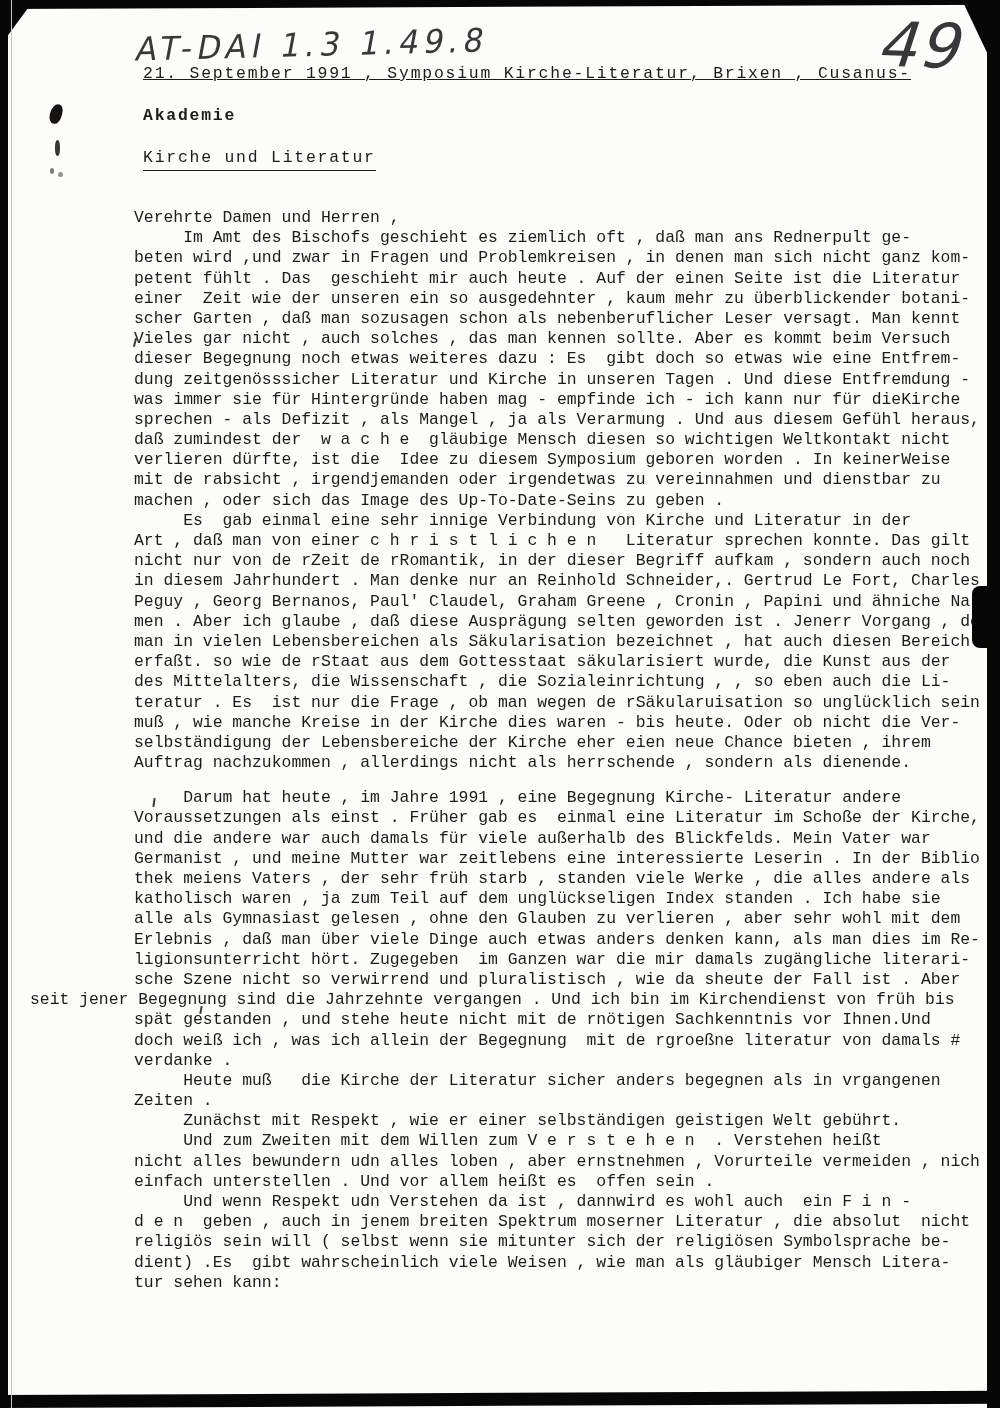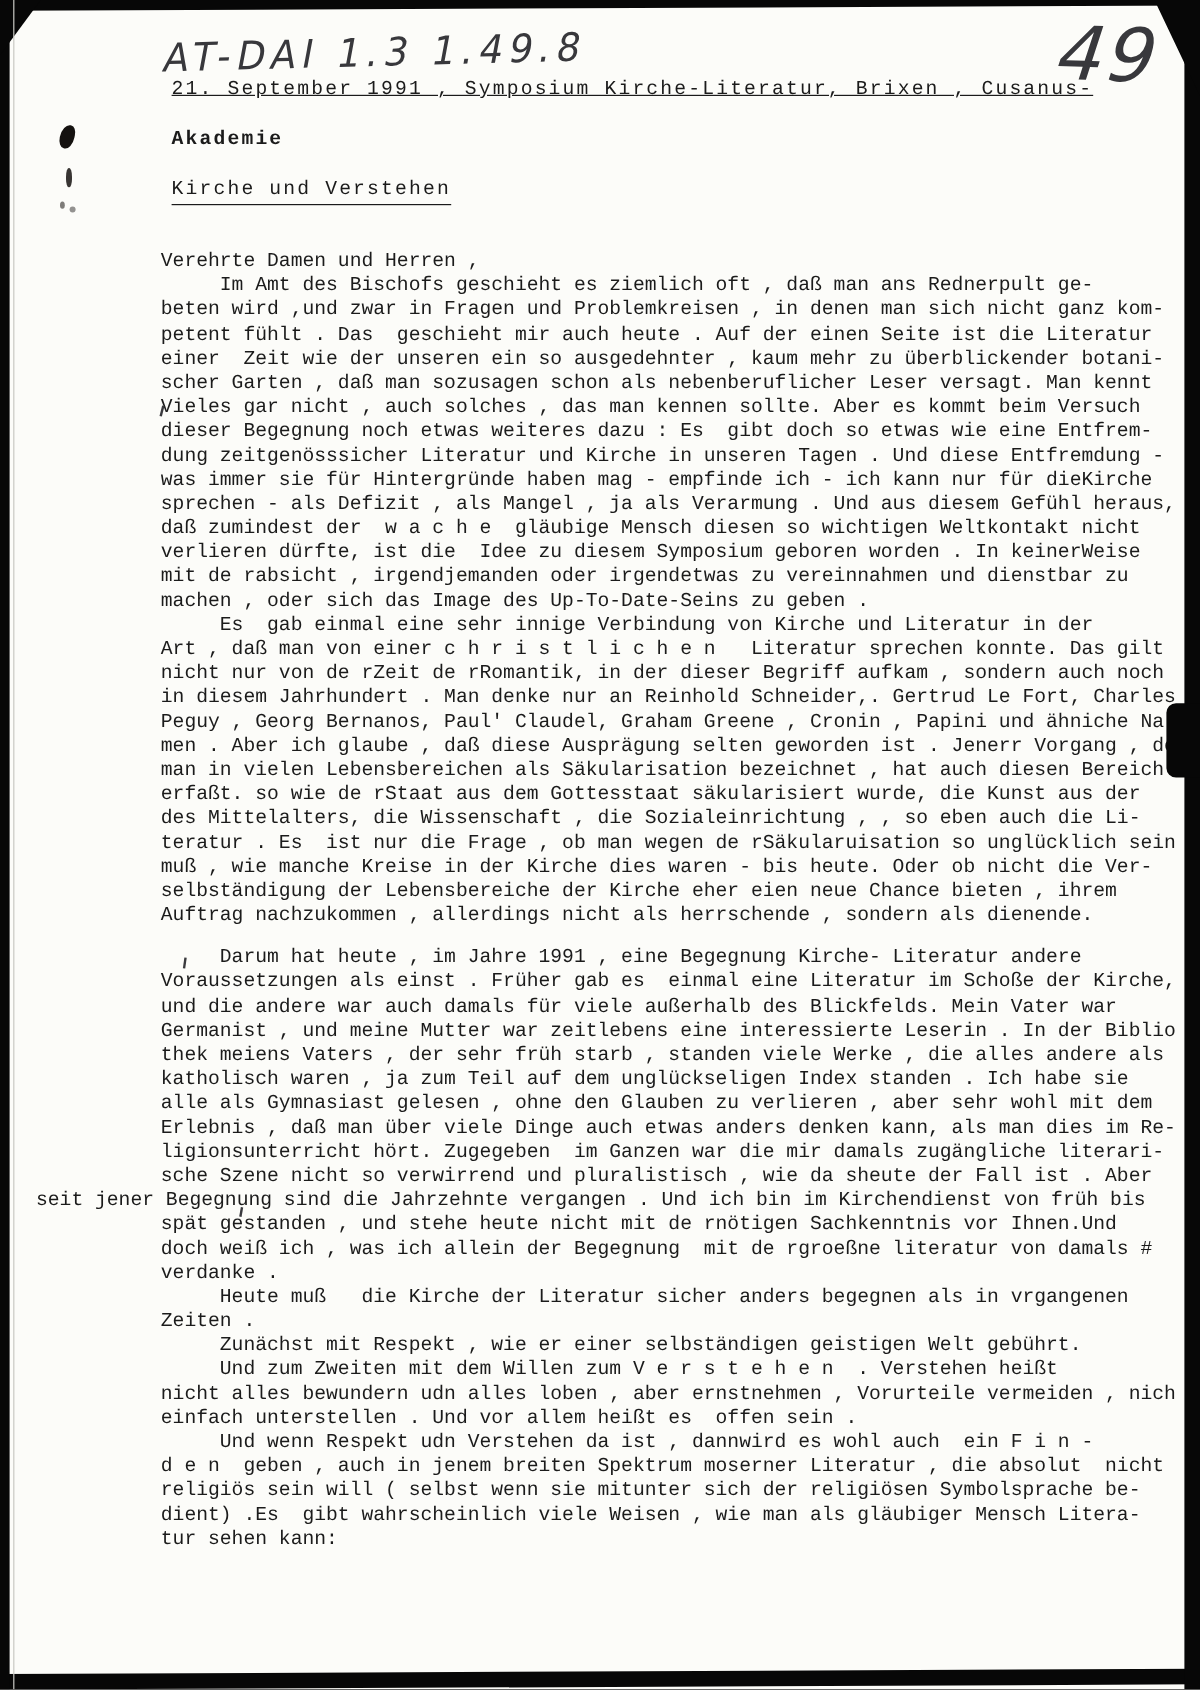--- a/index.html
+++ b/index.html
@@ -104,21 +104,21 @@
   <div id="ink-blot-2" class="ink-blot"></div>
   <div id="ink-blot-3" class="ink-blot"></div>
   <div id="ink-blot-4" class="ink-blot"></div>
   <div id="tick-vieles" class="pen-tick"></div>
   <div id="tick-voraus" class="pen-tick"></div>
   <div id="tick-gestanden" class="pen-tick"></div>
 
   <div id="date-line" class="typed-header">21. September 1991 , Symposium Kirche-Literatur, Brixen , Cusanus-</div>
   <div id="date-line2" class="typed-header">Akademie</div>
   <div id="doc-title" class="typed-header">
-    <span class="underlined">Kirche und Verstehen</span>
+    <span class="underlined">Kirche und Literatur</span>
   </div>
 
   <div id="body-text">
       <div class="line">Verehrte Damen und Herren ,</div>
       <div class="line">     Im Amt des Bischofs geschieht es ziemlich oft , daß man ans Rednerpult ge-</div>
       <div class="line">beten wird ,und zwar in Fragen und Problemkreisen , in denen man sich nicht ganz kom-</div>
       <div class="line">petent fühlt . Das  geschieht mir auch heute . Auf der einen Seite ist die Literatur</div>
       <div class="line">einer  Zeit wie der unseren ein so ausgedehnter , kaum mehr zu überblickender botani-</div>
       <div class="line">scher Garten , daß man sozusagen schon als nebenberuflicher Leser versagt. Man kennt</div>
       <div class="line">Vieles gar nicht , auch solches , das man kennen sollte. Aber es kommt beim Versuch</div>

